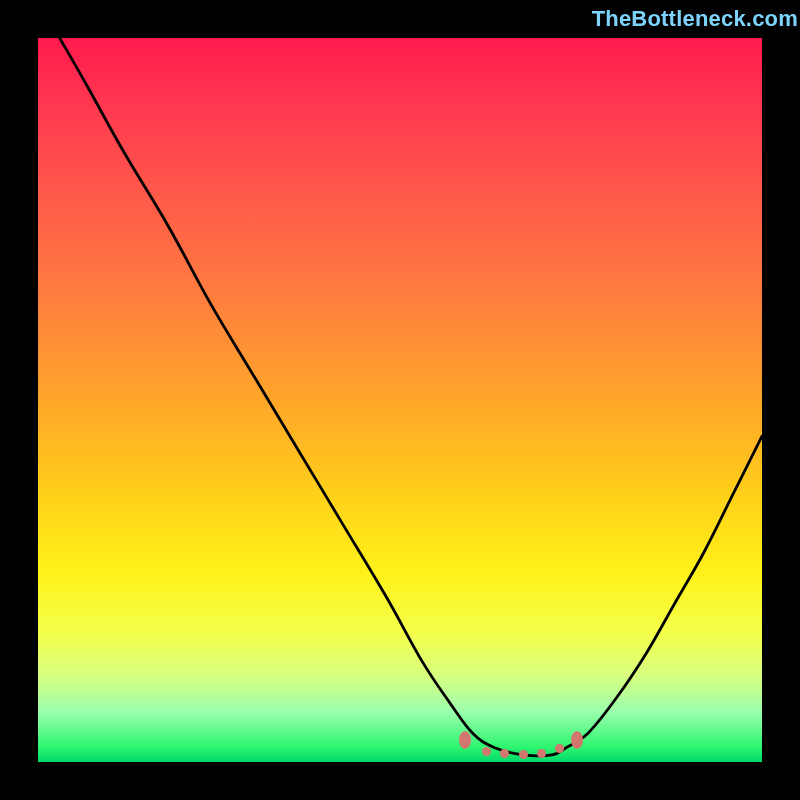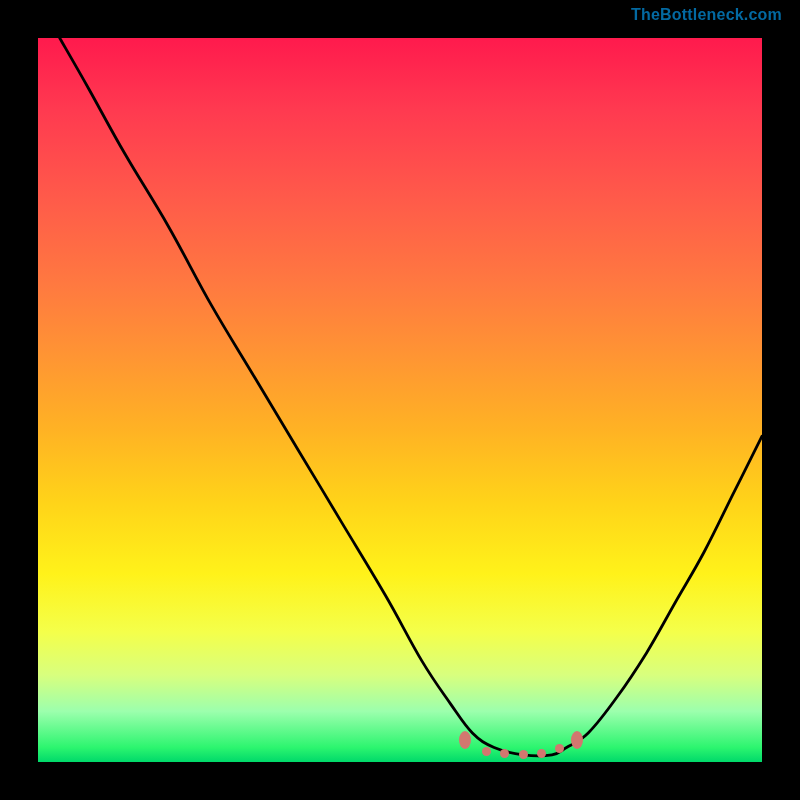--- a/index.html
+++ b/index.html
@@ -13,23 +13,23 @@
   }
   .frame {
     position: relative;
     width: 800px;
     height: 800px;
     background: #000;
   }
   .watermark {
     position: absolute;
     top: 6px;
-    right: 18px;
-    color: #0369a1;
-    font-size: 16px;
+    right: 2px;
+    color: #7dd3fc;
+    font-size: 22px;
     font-weight: 600;
     letter-spacing: 0.2px;
     z-index: 5;
   }
   .plot-area {
     position: absolute;
     left: 38px;
     top: 38px;
     width: 724px;
     height: 724px;

